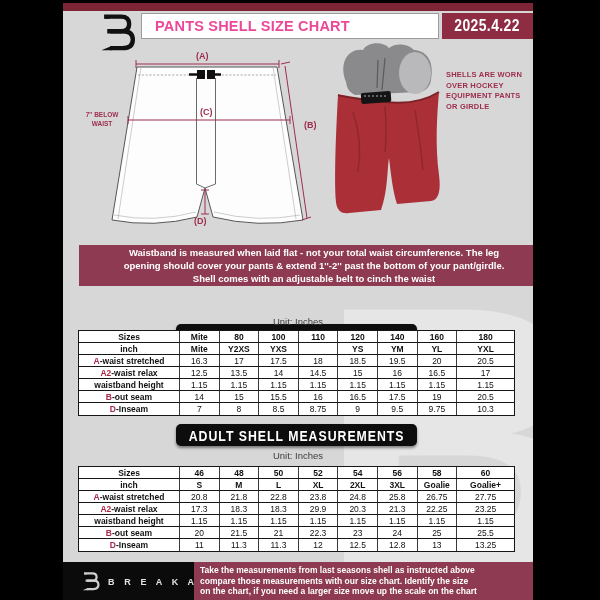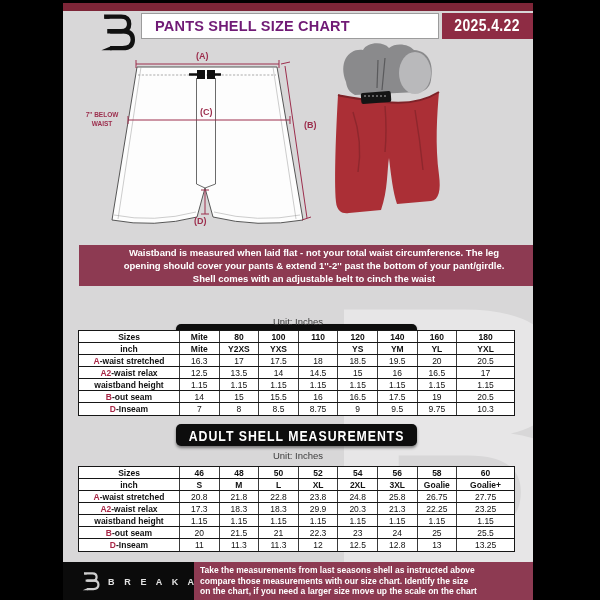--- a/index.html
+++ b/index.html
@@ -10,21 +10,21 @@
 
   .watermark { z-index:0; right:-60px; top:250px; font-size:380px; font-weight:bold;
                color:rgba(255,255,255,0.38); line-height:1; }
 
   .topblack { top:0; left:0; right:0; height:3px; background:#000; }
   .topbar { top:3px; left:0; right:0; height:8px; background:#7d2537; }
 
   .logo-top { left:30px; top:13px; width:46px; height:38px; }
   .title-box { left:78px; top:13px; width:298px; height:26px; background:#fff; border:1px solid #9c9c9c;
                display:flex; align-items:center; padding-left:13px; font-size:14.5px; font-weight:bold;
-               color:#701a75; letter-spacing:0.2px; }
+               color:#ec4899; letter-spacing:0.2px; }
   .date-box { left:379px; top:13px; width:91px; height:26px; background:#8e2c44; display:flex;
               align-items:center; justify-content:center; }
   .condensed { display:inline-block; transform:scaleX(0.82); transform-origin:center; white-space:nowrap; }
   .date-text { font-size:17px; font-weight:bold; color:#fff; letter-spacing:0.5px; }
 
   .diagram { left:15px; top:52px; width:248px; height:186px; }
   .diagram svg { position:absolute; left:0; top:0; }
   .dlabel { position:absolute; font-size:9px; font-weight:bold; color:#9c2e4d; }
   .waist-note { position:absolute; left:0; top:58px; width:48px; font-size:6.5px; font-weight:bold;
                 color:#9c2e4d; text-align:center; white-space:pre-line; line-height:9px; }
@@ -130,20 +130,24 @@
         <path d="M52 18 L49 50 M45 20 L44 48" stroke="#5a5a5c" stroke-width="1.2" fill="none"></path>
 
         <path d="M5 55 C3 90 1 140 3 162 C4 172 10 174 16 173 L48 170 C55 150 54 130 56 118 C58 135 60 152 64 164 L98 161 C106 160 108 150 106 135 C102 105 104 75 106 52 C90 62 70 64 52 62 C35 60 15 58 5 55 Z" fill="#ab2f36"></path>
         <path d="M20 72 Q30 102 25 132 M82 70 Q87 100 90 130 M52 66 Q54 90 52 112" stroke="#8e272d" stroke-width="1.4" fill="none"></path>
         <path d="M5 55 C15 58 35 60 52 62 C70 64 90 62 106 52" stroke="#7e2228" stroke-width="2" fill="none"></path>
 
         <rect x="28" y="52" width="30" height="11" rx="2" fill="#141414" transform="rotate(-4 43 57)"></rect>
         <path d="M31 56 H54" stroke="#d8d7d8" stroke-width="0.8" stroke-dasharray="2,2"></path>
       </svg>
     </div>
+    <div class="photo-note">SHELLS ARE WORN
+OVER HOCKEY
+EQUIPMENT PANTS
+OR GIRDLE</div>
 
     <div class="banner">Waistband is measured when laid flat - not your total waist circumference. The leg
 opening should cover your pants &amp; extend 1''-2'' past the bottom of your pant/girdle.
 Shell comes with an adjustable belt to cinch the waist</div>
 
     <div class="pill youth">
       <span class="condensed pill-text">YOUTH SHELL MEASUREMENTS</span>
     </div>
     <div class="unit youth">Unit: Inches</div>
     <div class="mtable youth">

